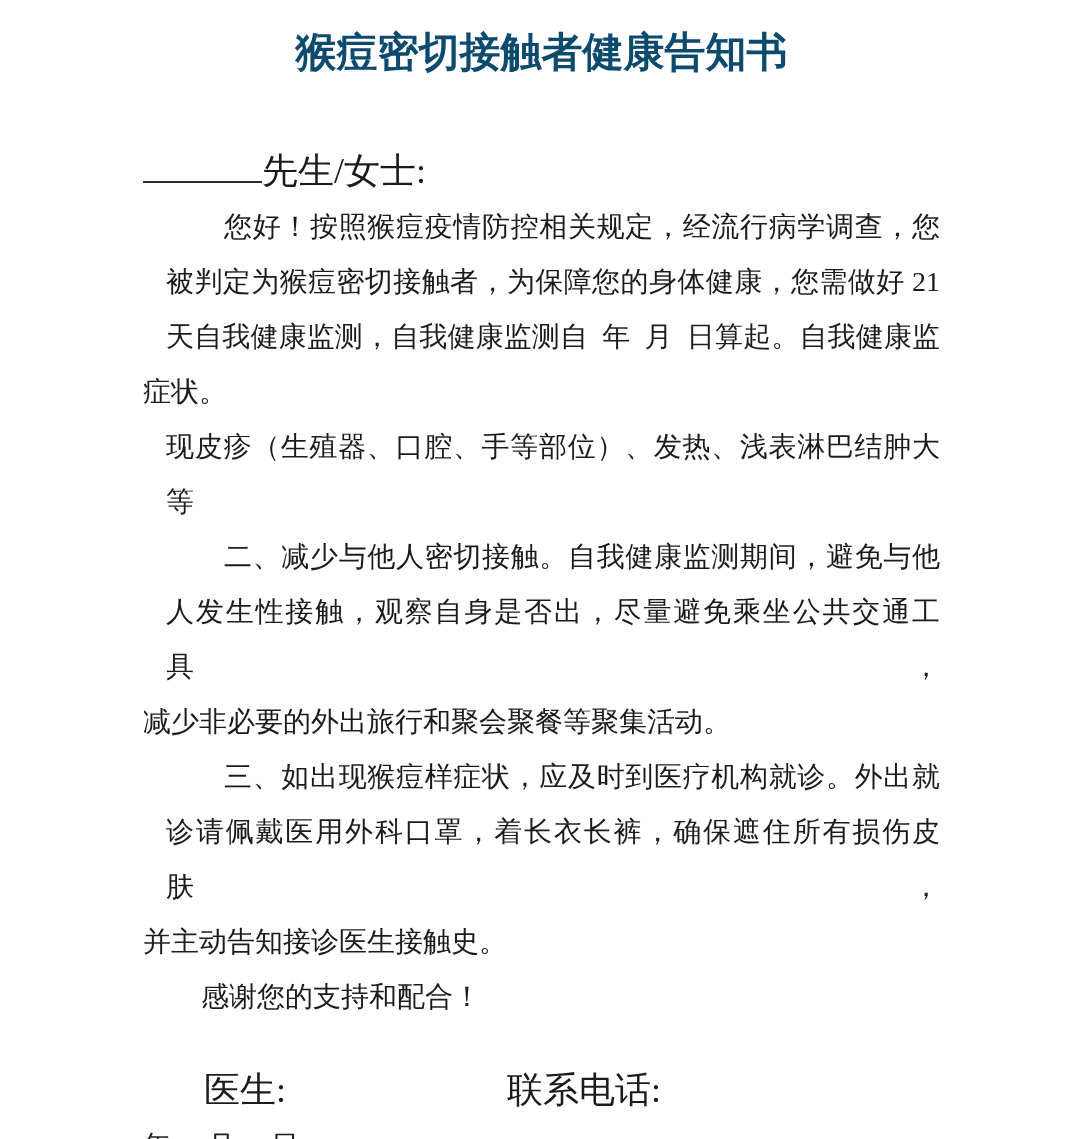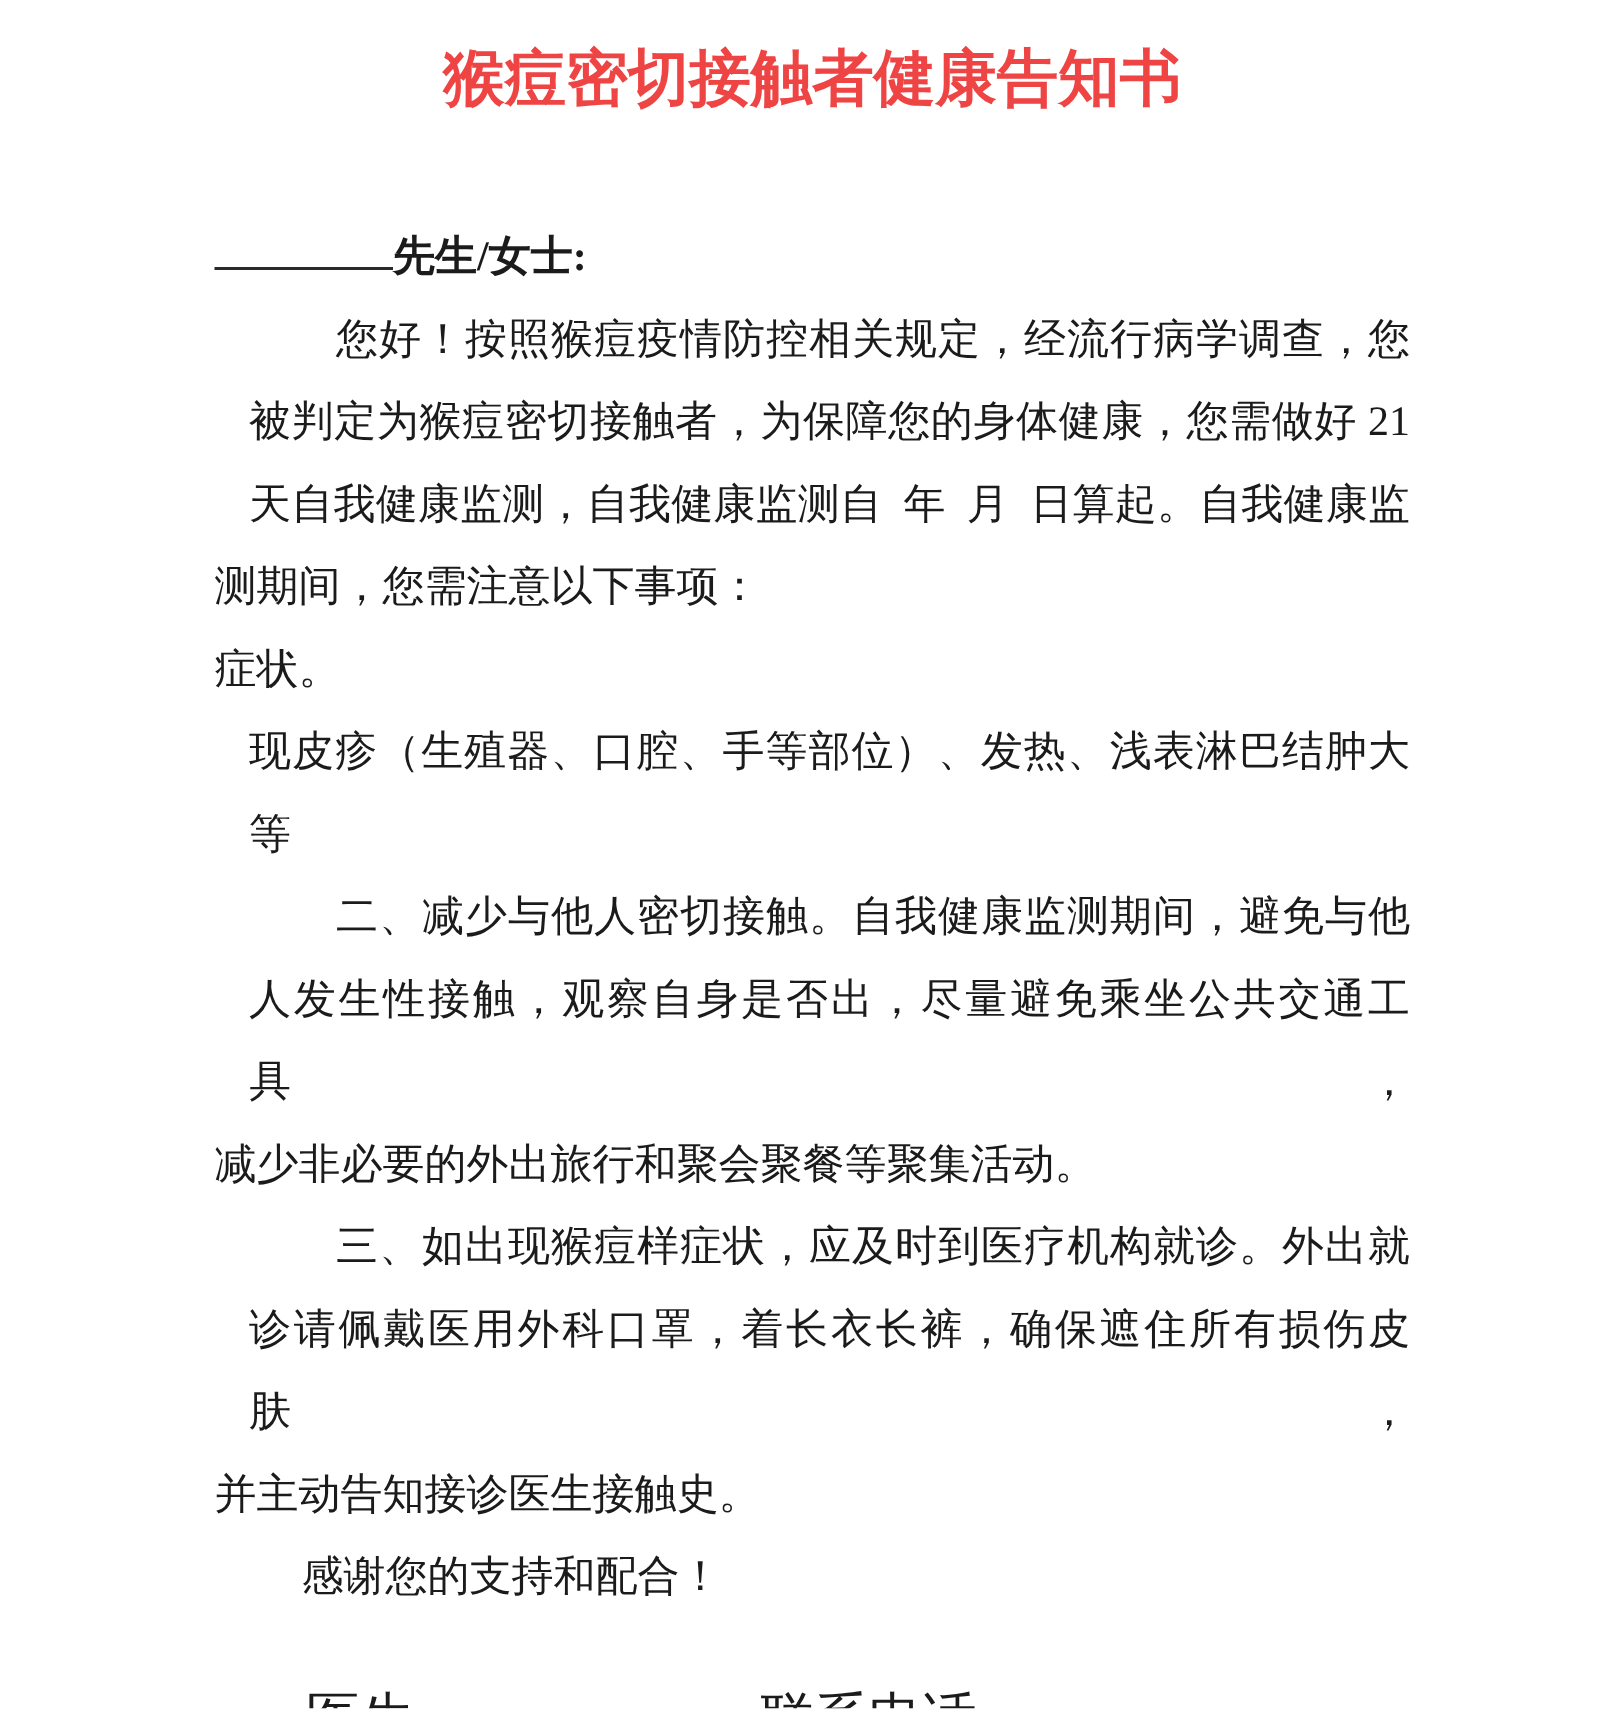--- a/index.html
+++ b/index.html
@@ -17,29 +17,28 @@
     overflow: hidden;
     font-family: "Liberation Serif", "DejaVu Serif", serif;
     color: #1b1b1b;
   }
   .title {
     margin: 0;
     font-size: 41px;
     font-weight: bold;
     line-height: 60px;
     text-align: center;
-    color: #ef4444;
+    color: #0c4a6e;
     white-space: nowrap;
   }
   .salutation {
     margin-top: 62px;
-    font-size: 28px;
+    font-size: 36px;
     line-height: 55px;
     white-space: nowrap;
-    font-weight: bold;
   }
   .blank {
     display: inline-block;
     width: 119px;
     height: 26px;
     border-bottom: 2px solid #2a2a2a;
     vertical-align: baseline;
   }
   .bline {
     font-size: 28px;
@@ -79,21 +78,20 @@
 
   <h1 class="title">猴痘密切接触者健康告知书</h1>
 
   <div class="salutation">
     <span class="blank"></span><span>先生/女士:</span>
   </div>
 
   <div class="bline full ind">您好！按照猴痘疫情防控相关规定，经流行病学调查，您</div>
   <div class="bline full">被判定为猴痘密切接触者，为保障您的身体健康，您需做好 21</div>
   <div class="bline full">天自我健康监测，自我健康监测自 年 月 日算起。自我健康监</div>
-  <div class="bline">测期间，您需注意以下事项：</div>
   <div class="bline">症状。</div>
   <div class="bline full">现皮疹（生殖器、口腔、手等部位）、发热、浅表淋巴结肿大等</div>
   <div class="bline full ind">二、减少与他人密切接触。自我健康监测期间，避免与他</div>
   <div class="bline full">人发生性接触，观察自身是否出，尽量避免乘坐公共交通工具，</div>
   <div class="bline">减少非必要的外出旅行和聚会聚餐等聚集活动。</div>
   <div class="bline full ind">三、如出现猴痘样症状，应及时到医疗机构就诊。外出就</div>
   <div class="bline full">诊请佩戴医用外科口罩，着长衣长裤，确保遮住所有损伤皮肤，</div>
   <div class="bline">并主动告知接诊医生接触史。</div>
   <div class="bline ind">感谢您的支持和配合！</div>
 

